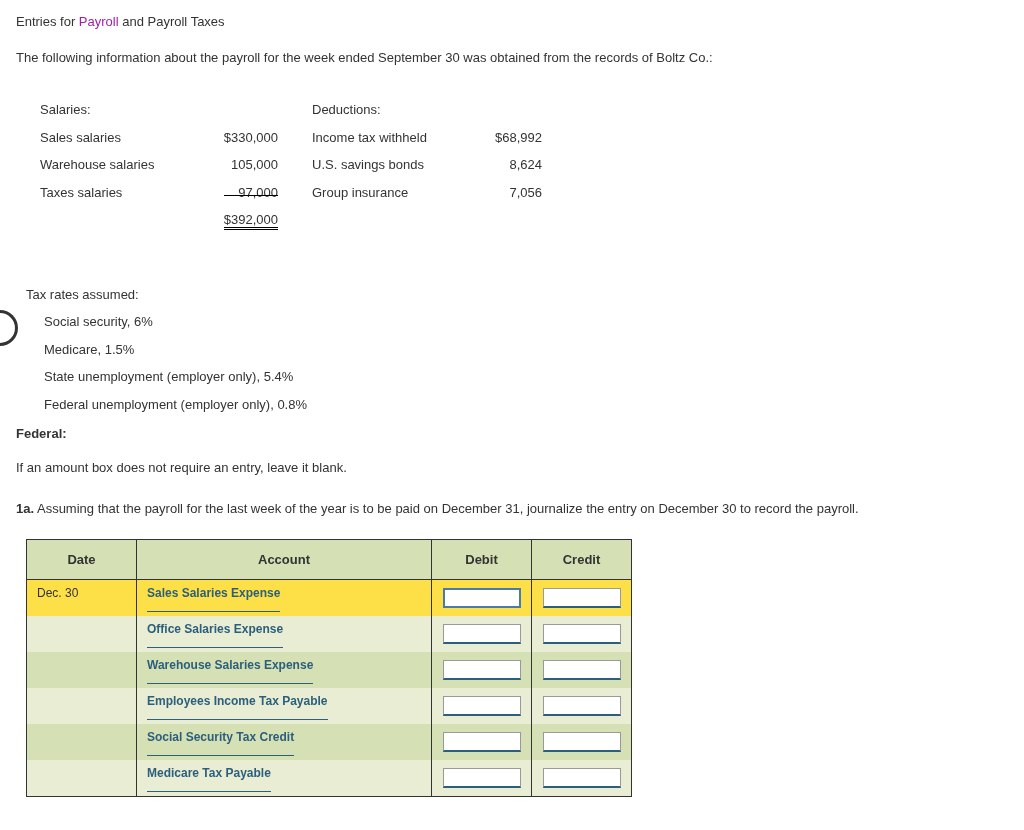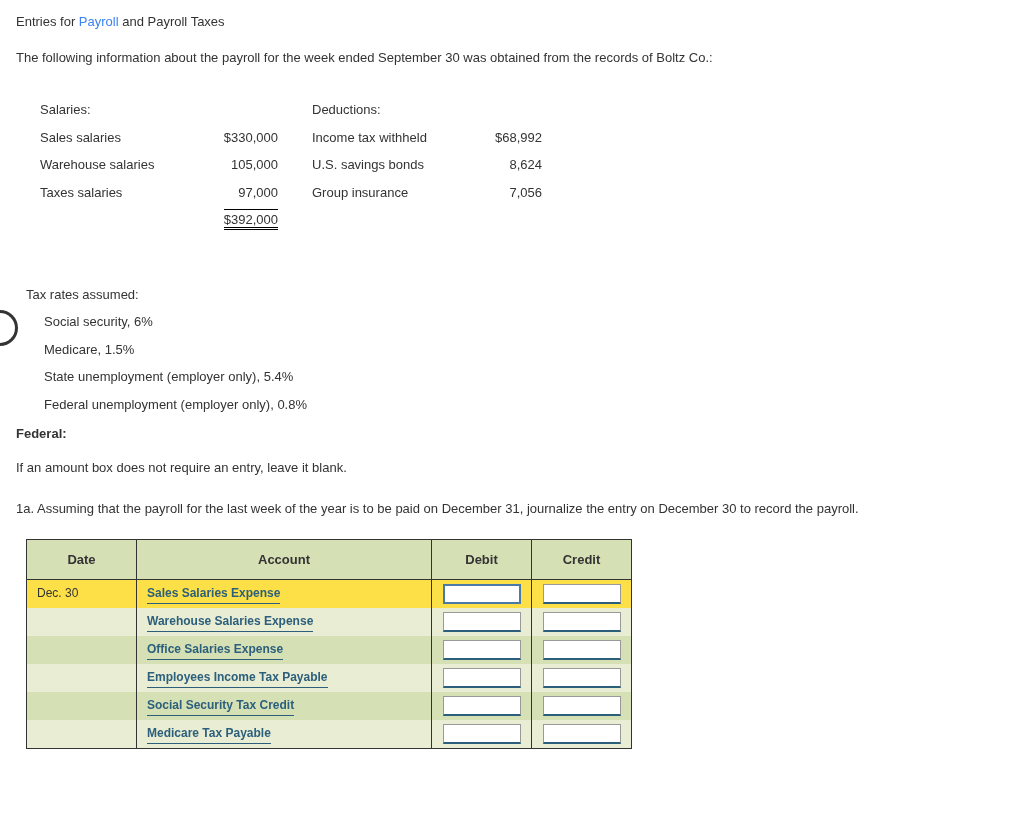--- a/index.html
+++ b/index.html
@@ -12,21 +12,21 @@
       font-size: 13px;
       color: #333;
       background: #fff;
       padding: 12px 16px;
       line-height: 1.5;
     }
     .title-line {
       margin-bottom: 16px;
     }
     .green-link {
-      color: #3b82f6;
+      color: #a21caf;
     }
     .intro {
       margin-bottom: 28px;
     }
     .info-table {
       margin-left: 10px;
       margin-bottom: 50px;
     }
     .info-table td {
       padding: 3px 12px;
@@ -44,21 +44,21 @@
       padding-left: 20px;
     }
     .info-table .amount2 {
       text-align: right;
       width: 90px;
       margin-top: 24px;
     }
     .total-line {
       border-top: 1px solid #000;
       border-bottom: 3px double #000;
-      padding-top: 2px;
+      padding-top: 16px;
     }
     .indent {
       padding-left: 12px;
     }
     .tax-section {
       margin-left: 10px;
       margin-bottom: 10px;
     }
     .tax-section p {
       margin-bottom: 8px;
@@ -70,21 +70,21 @@
       font-weight: bold;
       margin-bottom: 14px;
     }
     .instruction {
       margin-bottom: 22px;
     }
     .question {
       margin-bottom: 20px;
     }
     .question strong {
-      font-weight: normal;
+      font-weight: bold;
     }
     .journal-table {
       border-collapse: collapse;
       border: 1px solid #333;
       margin-left: 10px;
     }
     .journal-table th {
       background: #d5e0b5;
       border: 1px solid #333;
       padding: 10px 12px;
@@ -110,21 +110,21 @@
       width: 110px;
       vertical-align: top;
     }
     .journal-table .account-col {
       width: 295px;
     }
     .account-link {
       color: #2c5f7c;
       font-weight: bold;
       border-bottom: 1px solid #2c5f7c;
-      padding-bottom: 1px;
+      padding-bottom: 9px;
       display: inline-block;
     }
     .journal-table .input-col {
       width: 100px;
       text-align: center;
     }
     .amount-input {
       width: 78px;
       height: 20px;
       border: 1px solid #999;
@@ -220,27 +220,27 @@
   </thead>
   <tbody>
     <tr>
       <td class="date-col">Dec. 30</td>
       <td class="account-col"><span class="account-link">Sales Salaries Expense</span></td>
       <td class="input-col"><input type="text" class="amount-input selected" style=""></td>
       <td class="input-col"><input type="text" class="amount-input" style=""></td>
     </tr>
     <tr>
       <td class="date-col"></td>
+      <td class="account-col"><span class="account-link">Office Salaries Expense</span></td>
+      <td class="input-col"><input type="text" class="amount-input" style=""></td>
+      <td class="input-col"><input type="text" class="amount-input" style=""></td>
+    </tr>
+    <tr>
+      <td class="date-col"></td>
       <td class="account-col"><span class="account-link">Warehouse Salaries Expense</span></td>
-      <td class="input-col"><input type="text" class="amount-input" style=""></td>
-      <td class="input-col"><input type="text" class="amount-input" style=""></td>
-    </tr>
-    <tr>
-      <td class="date-col"></td>
-      <td class="account-col"><span class="account-link">Office Salaries Expense</span></td>
       <td class="input-col"><input type="text" class="amount-input" style=""></td>
       <td class="input-col"><input type="text" class="amount-input" style=""></td>
     </tr>
     <tr>
       <td class="date-col"></td>
       <td class="account-col"><span class="account-link">Employees Income Tax Payable</span></td>
       <td class="input-col"><input type="text" class="amount-input" style=""></td>
       <td class="input-col"><input type="text" class="amount-input" style=""></td>
     </tr>
     <tr>

